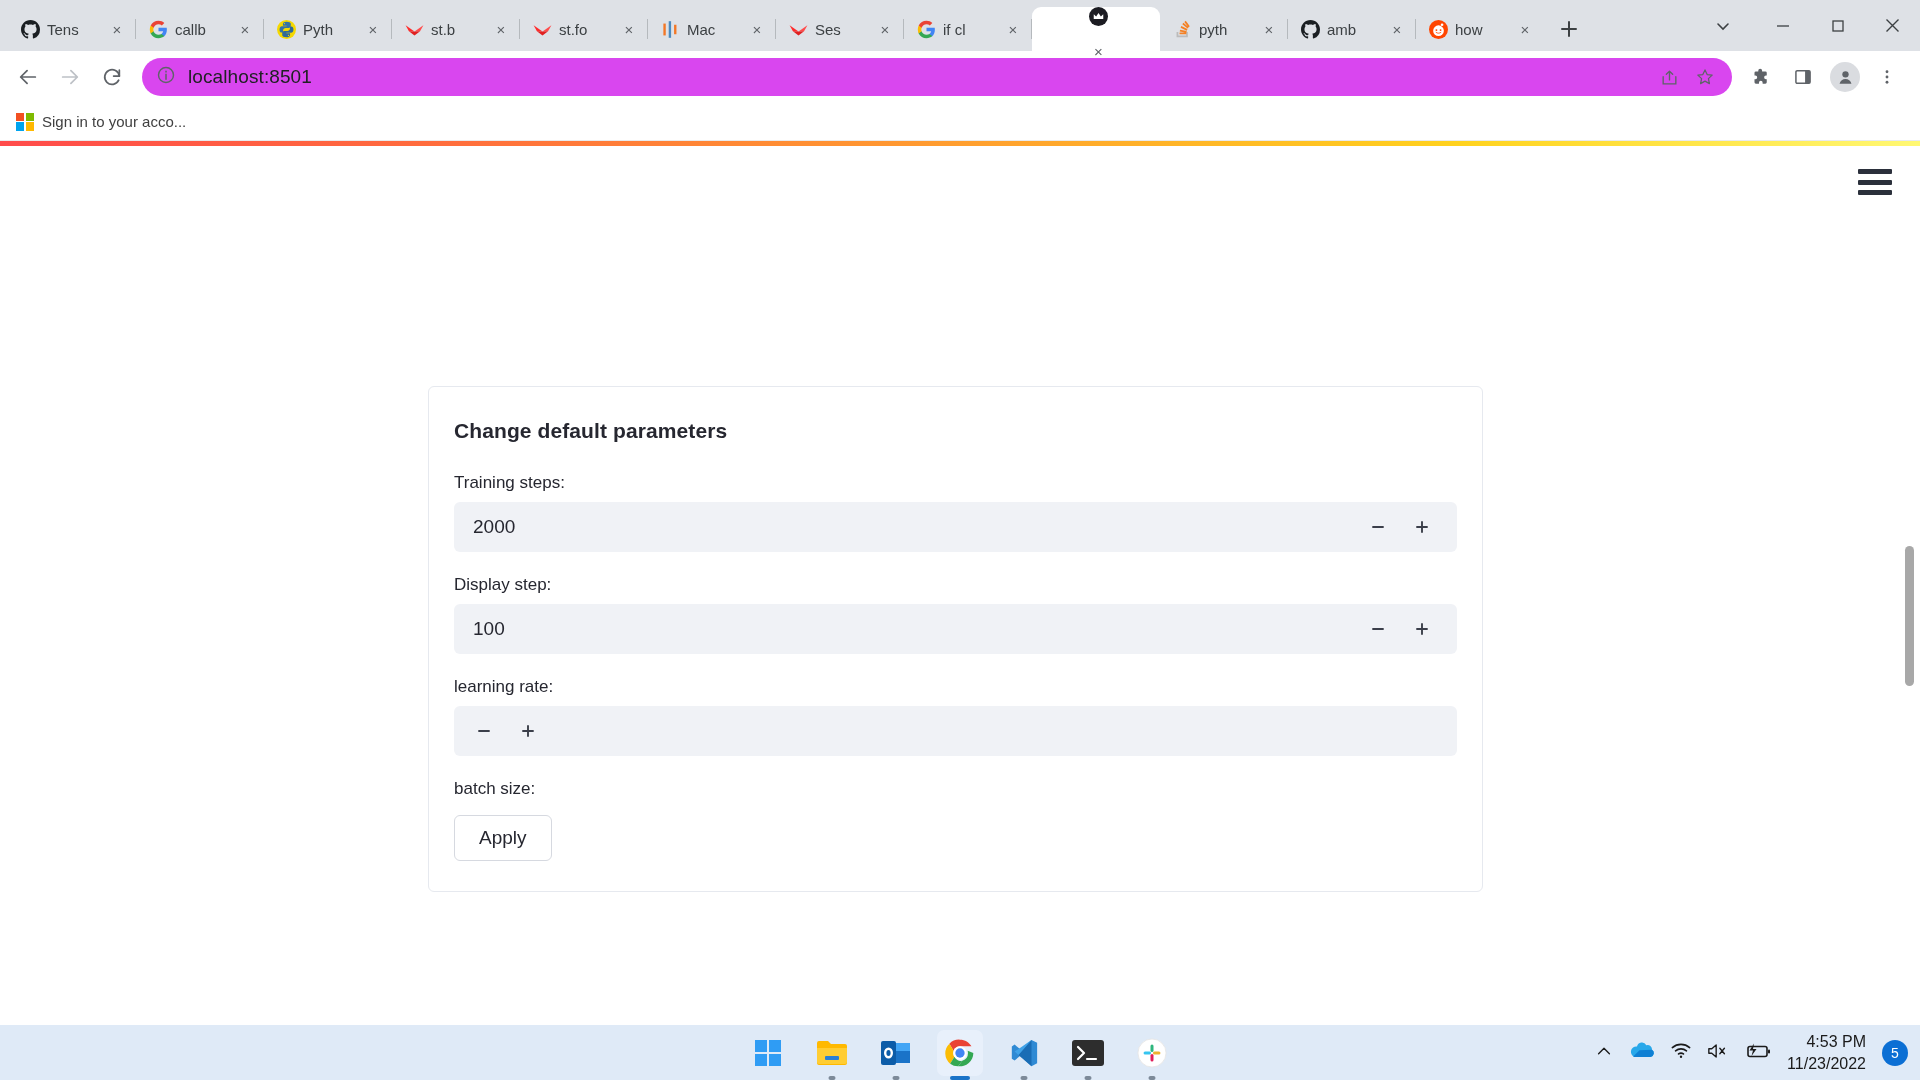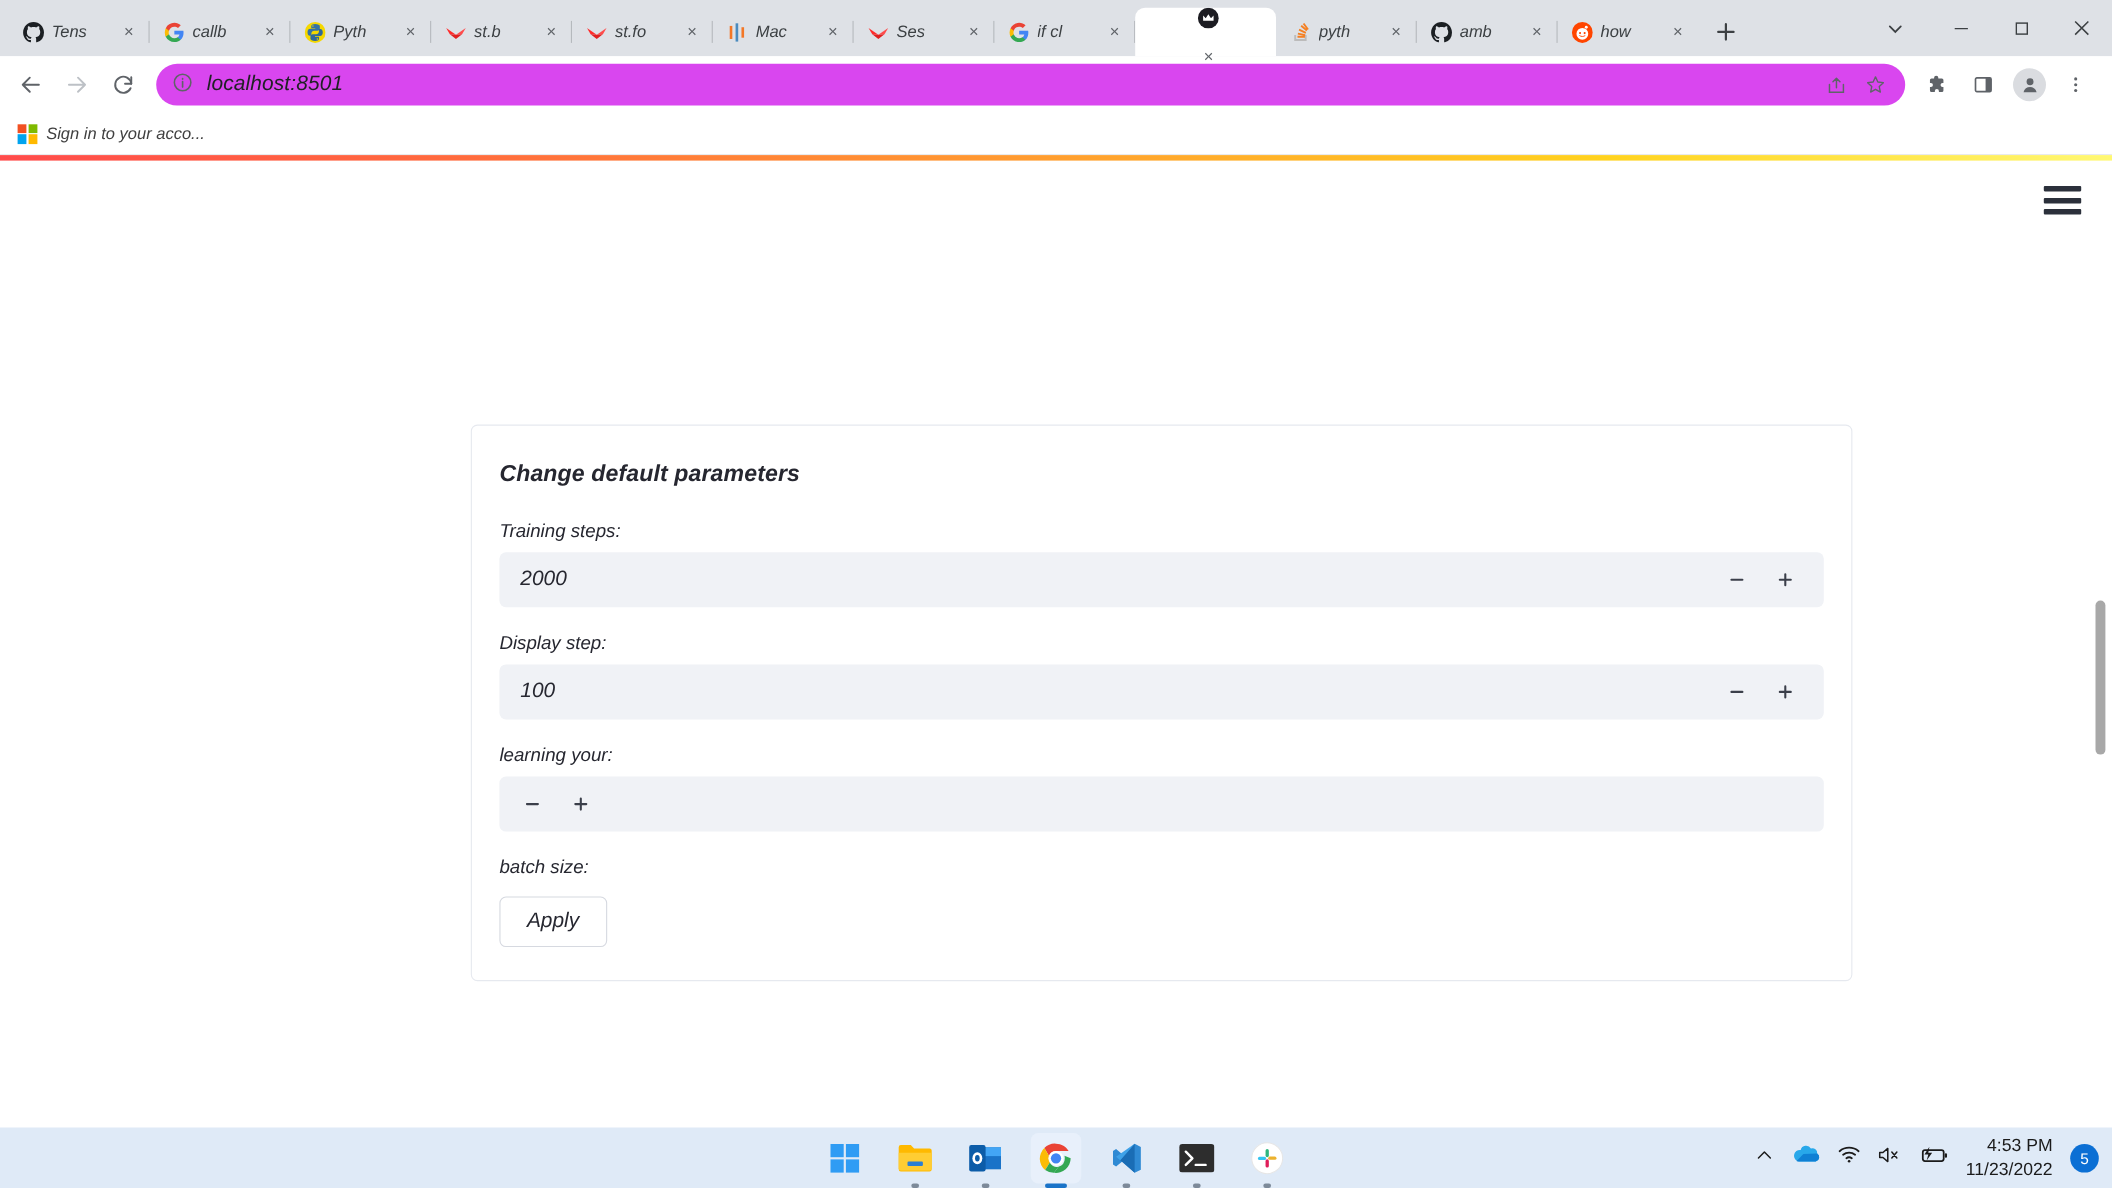--- a/index.html
+++ b/index.html
@@ -4,21 +4,21 @@
 <style>
   * { box-sizing: border-box; margin: 0; padding: 0; }
   html, body {
     width: 1920px; height: 1080px;
     overflow: hidden;
     font-family: "Liberation Sans", sans-serif;
     background: #ffffff;
   }
 
   
-  .browser { position: absolute; left:0; top:0; width:1920px; height:1025px; background:#fff;font-style:italic; }
+  .browser { position: absolute; left:0; top:0; width:1920px; height:1025px; background:#fff; }
 
   
   .tabstrip {
     position: relative;
     height: 51px;
     background: #dee1e6;
     display: flex;
     align-items: flex-end;
     padding-left: 8px;
   }
@@ -107,21 +107,21 @@
     width:34px; height:26px;
     display:flex; flex-direction:column; justify-content:space-between;
   }
   .hamburger i { display:block; height:5px; border-radius:1px; background:#2b303b; }
 
   .content { position:absolute; left:0; top:5px; width:100%; }
 
   .card {
     position:absolute;
     left: 428px; top: 240px;
-    width: 1256px;
+    width: 1055px;
     border: 1px solid #e6e9ef;
     border-radius: 6px;
     background:#fff;
     padding: 32px 25px 30px 25px;
   }
   .card-title {
     font-size: 21px; font-weight: 700; color:#262730;
     margin-bottom: 30px; letter-spacing:0.1px;
   }
   .field { margin-bottom: 9px; }
@@ -470,21 +470,21 @@
             <span class="stepbtn">
               <svg width="16" height="16" viewBox="0 0 16 16">
                   <path d="M8 3v10M3 8h10" stroke="currentColor" stroke-width="1.9" stroke-linecap="round"></path>
                 </svg>
             </span>
           </span>
         </div>
 
         
         <div class="field">
-          <div class="field-label">learning your:</div>
+          <div class="field-label">learning rate:</div>
         </div>
         <div class="numinput">
           <span class="stepper">
             <span class="stepbtn">
               <svg width="16" height="16" viewBox="0 0 16 16">
                   <path d="M3 8h10" stroke="currentColor" stroke-width="1.9" stroke-linecap="round"></path>
                 </svg>
             </span>
             <span class="stepbtn">
               <svg width="16" height="16" viewBox="0 0 16 16">

